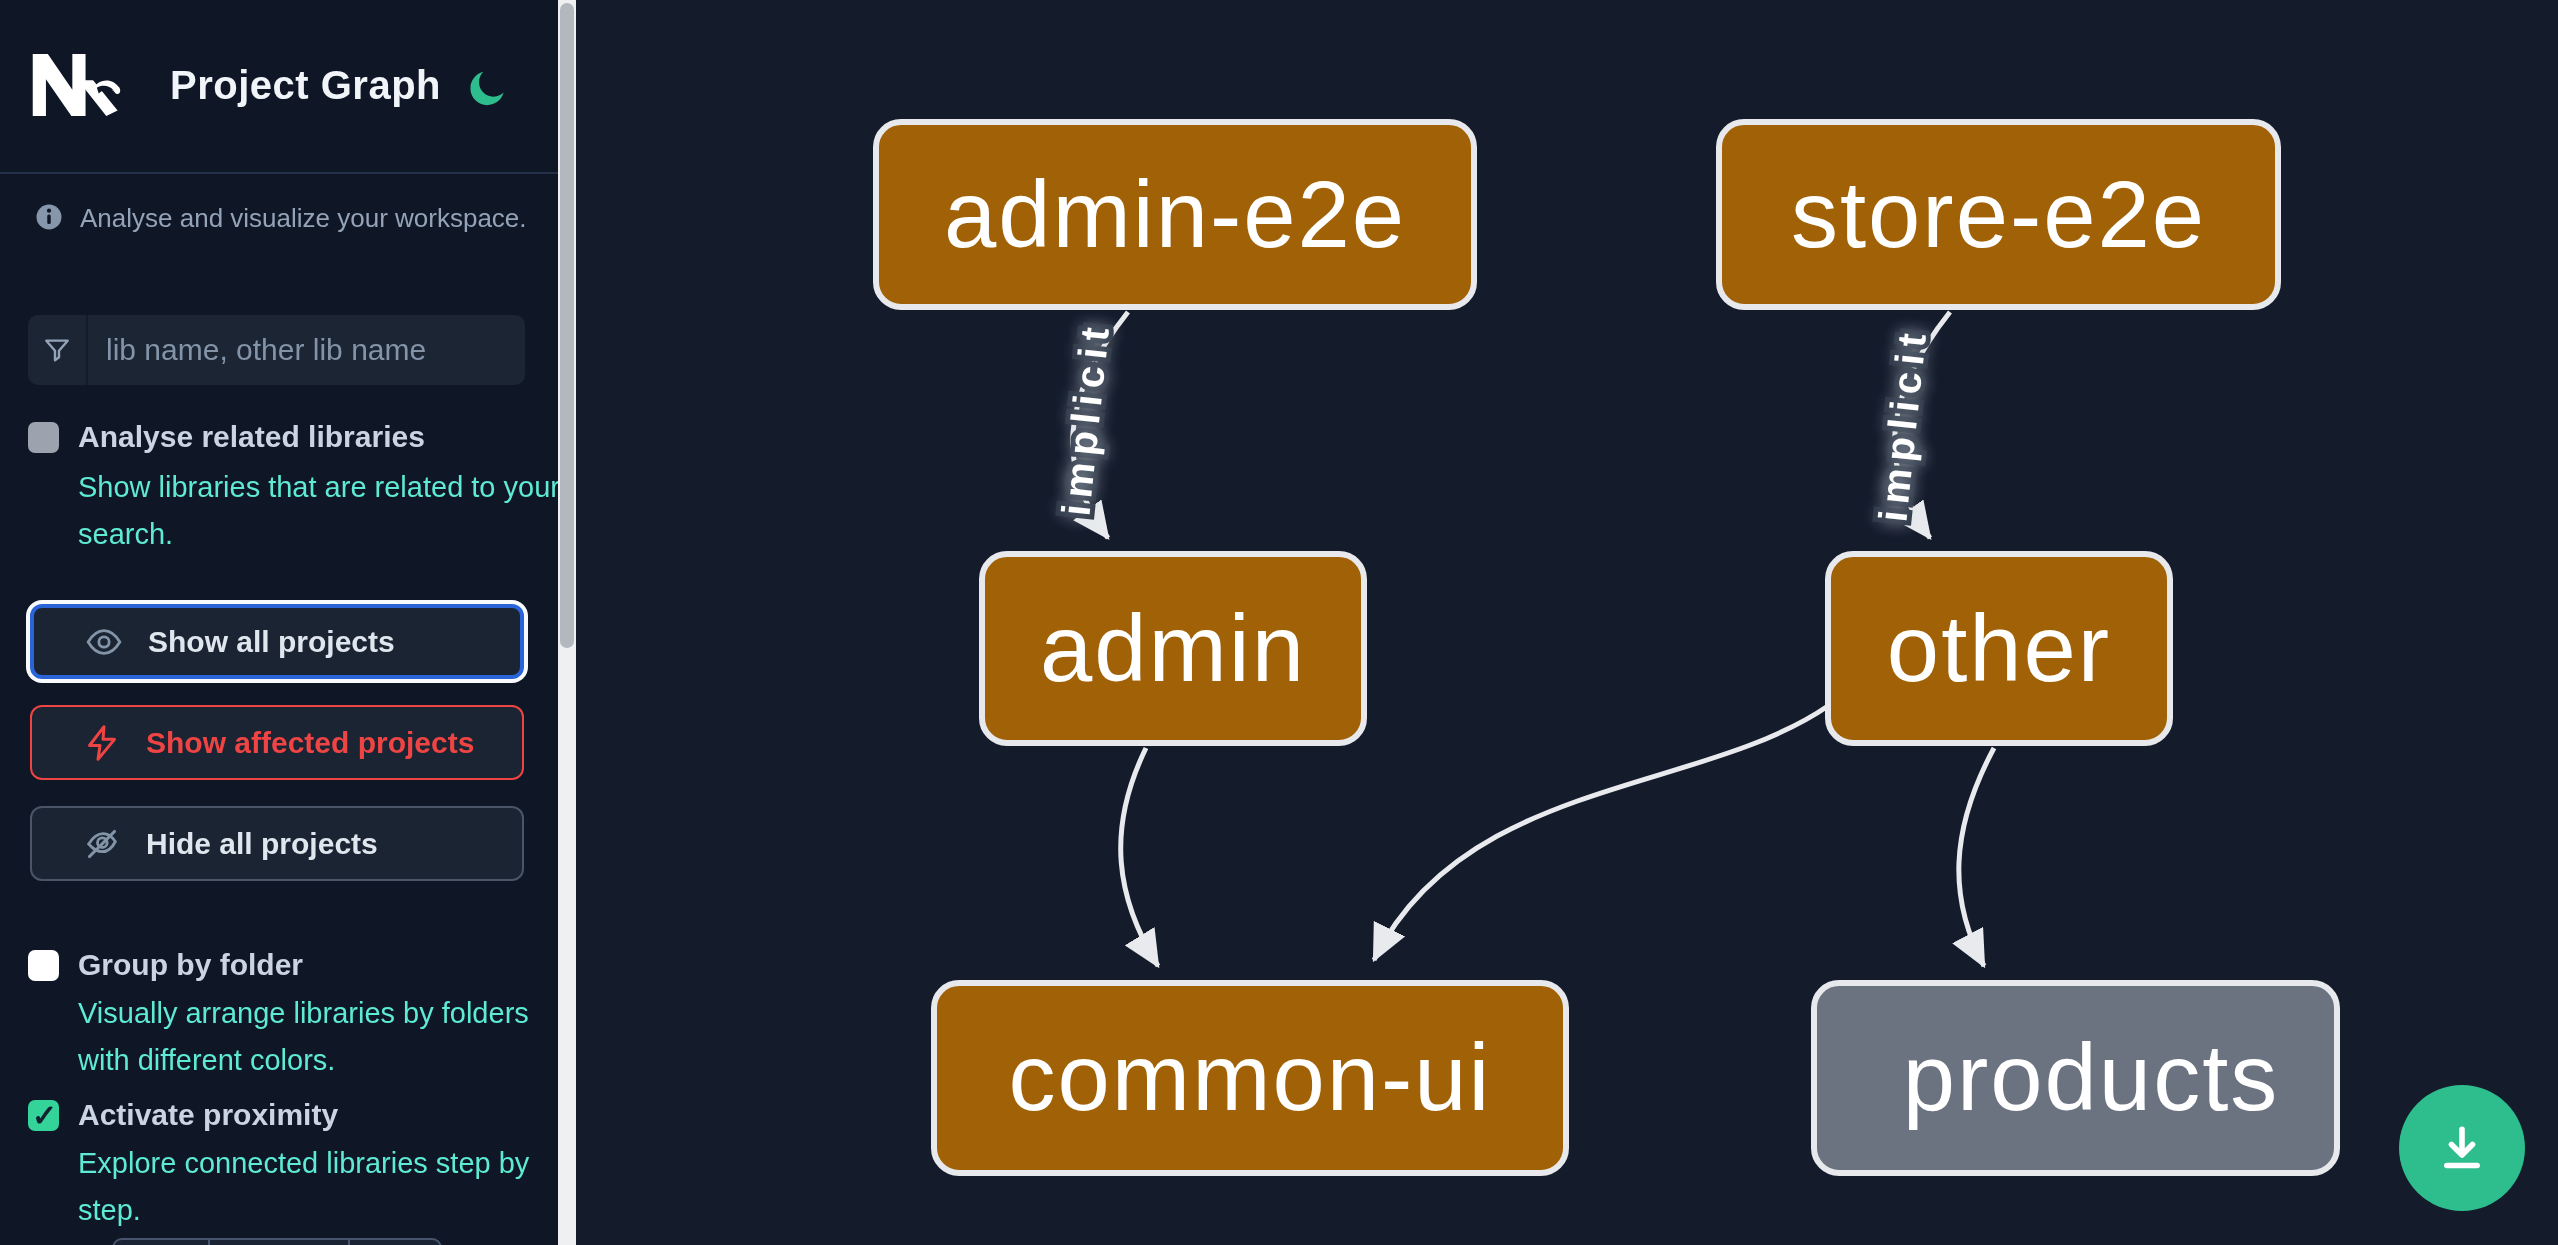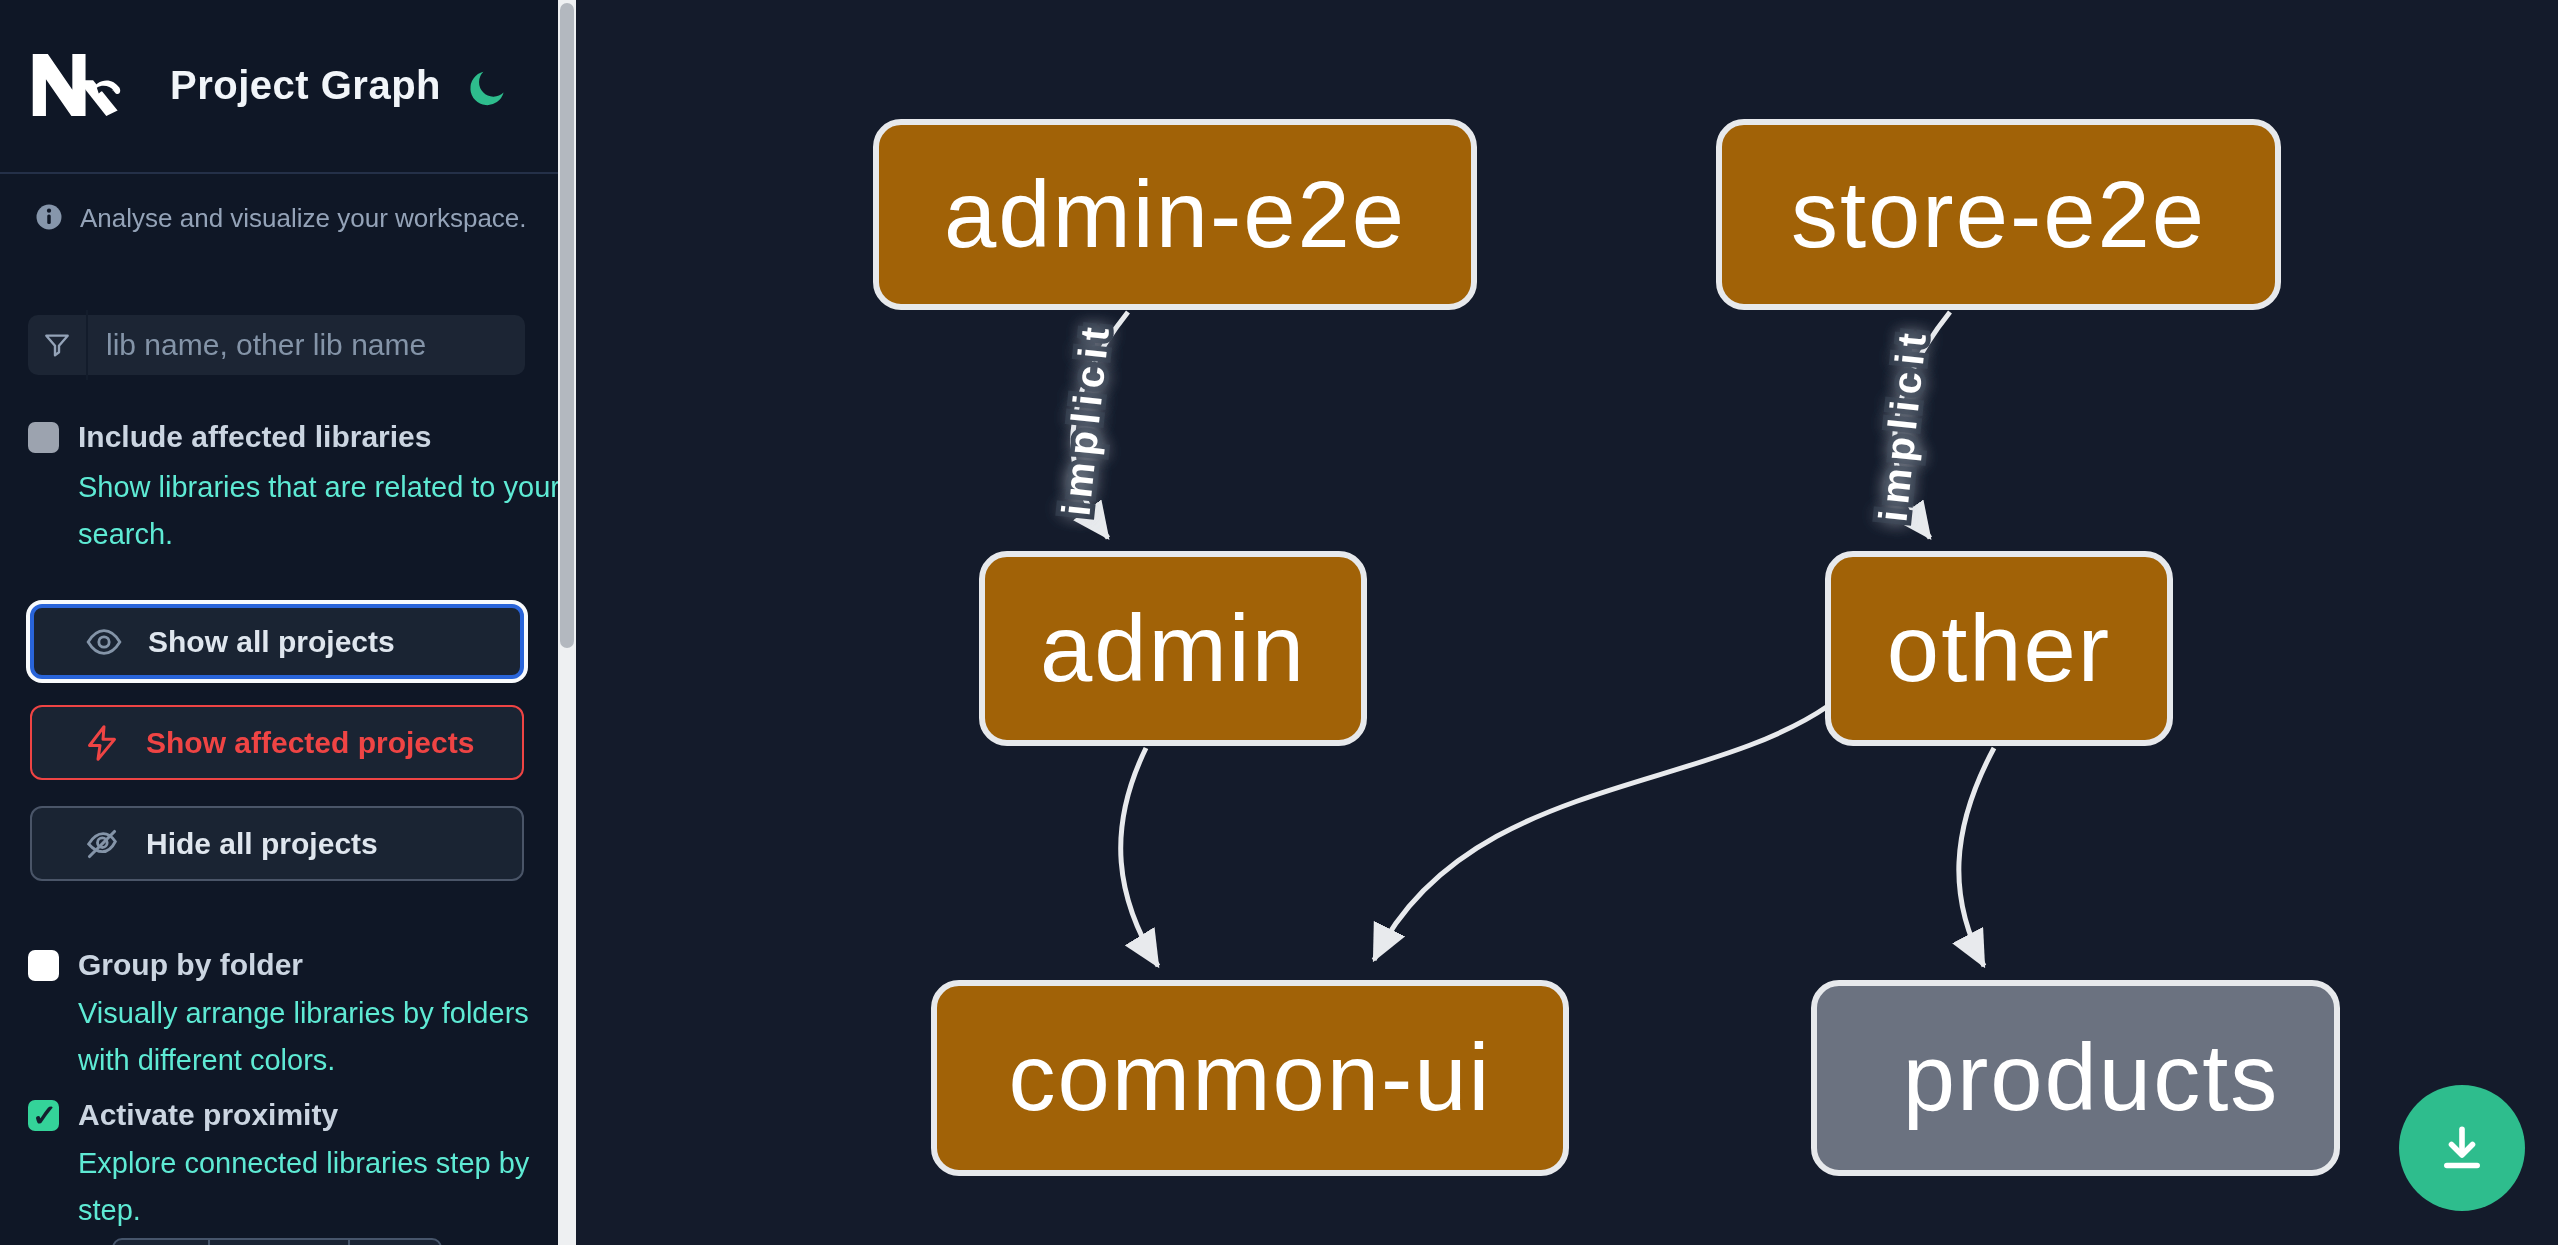--- a/index.html
+++ b/index.html
@@ -14,21 +14,21 @@
   .nx-logo { position:absolute; left:30px; top:52px; width:96px; height:66px; }
   .sb-title { position:absolute; left:170px; top:63px; font-size:40px; font-weight:700;
               color:#f1f5f9; letter-spacing:0.5px; }
   .moon { position:absolute; left:466px; top:66px; width:44px; height:44px; cursor:pointer; }
   .sb-divider { position:absolute; left:0; top:172px; width:558px; height:2px; background:#243048; }
 
   .info-row { position:absolute; left:34px; top:200px; width:500px; }
   .info-icon { position:absolute; left:0; top:2px; width:30px; height:30px; }
   .info-text { position:absolute; left:46px; top:3px; font-size:26px; color:#94a3b8; white-space:nowrap; }
 
-  .search { position:absolute; left:28px; top:315px; width:497px; height:60px;
+  .search { position:absolute; left:28px; top:315px; width:497px; height:70px;
             background:#1c2534; border-radius:10px; display:flex; align-items:center; }
   .search-iconcell { width:60px; height:70px; display:flex; align-items:center; justify-content:center;
                      border-right:2px solid #131c2b; }
   .search input { flex:1; height:66px; background:transparent; border:0; outline:none;
                   font-family:"Liberation Sans", sans-serif;
                   font-size:30px; color:#cbd5e1; padding:0 18px; }
   .search input::placeholder { color:#8494a8; }
 
   .toggle { position:absolute; left:28px; width:500px; }
   .checkbox { position:absolute; left:0; top:2px; width:31px; height:31px; border-radius:7px; }
@@ -155,21 +155,21 @@
       <div class="search-iconcell">
         <svg width="32" height="32" viewBox="0 0 24 24">
           <path d="M4 5 h16 l-6.5 7.5 v5 l-3 2.2 v-7.2 L4 5 Z" fill="none" stroke="#94a3b8" stroke-width="1.8" stroke-linejoin="round"></path>
         </svg>
       </div>
       <input type="text" placeholder="lib name, other lib name" style="">
     </div>
 
     <div class="toggle" style="top:420px;">
       <span class="checkbox cb-gray"></span>
-      <div class="toggle-label">Include affected libraries</div>
+      <div class="toggle-label">Analyse related libraries</div>
       <div class="toggle-desc" style="top:44px;">Show libraries that are related to your search.</div>
     </div>
 
     <div class="sb-btn btn-primary" style="top:604px;">
       <svg class="icon" viewBox="0 0 24 24">
         <path d="M2.5 12 C5.5 7 8.5 5.2 12 5.2 C15.5 5.2 18.5 7 21.5 12 C18.5 17 15.5 18.8 12 18.8 C8.5 18.8 5.5 17 2.5 12 Z" fill="none" stroke="#8494a8" stroke-width="1.7"></path>
         <circle cx="12" cy="12" r="3.1" fill="none" stroke="#8494a8" stroke-width="1.7"></circle>
       </svg>
       <span>Show all projects</span>
     </div>

